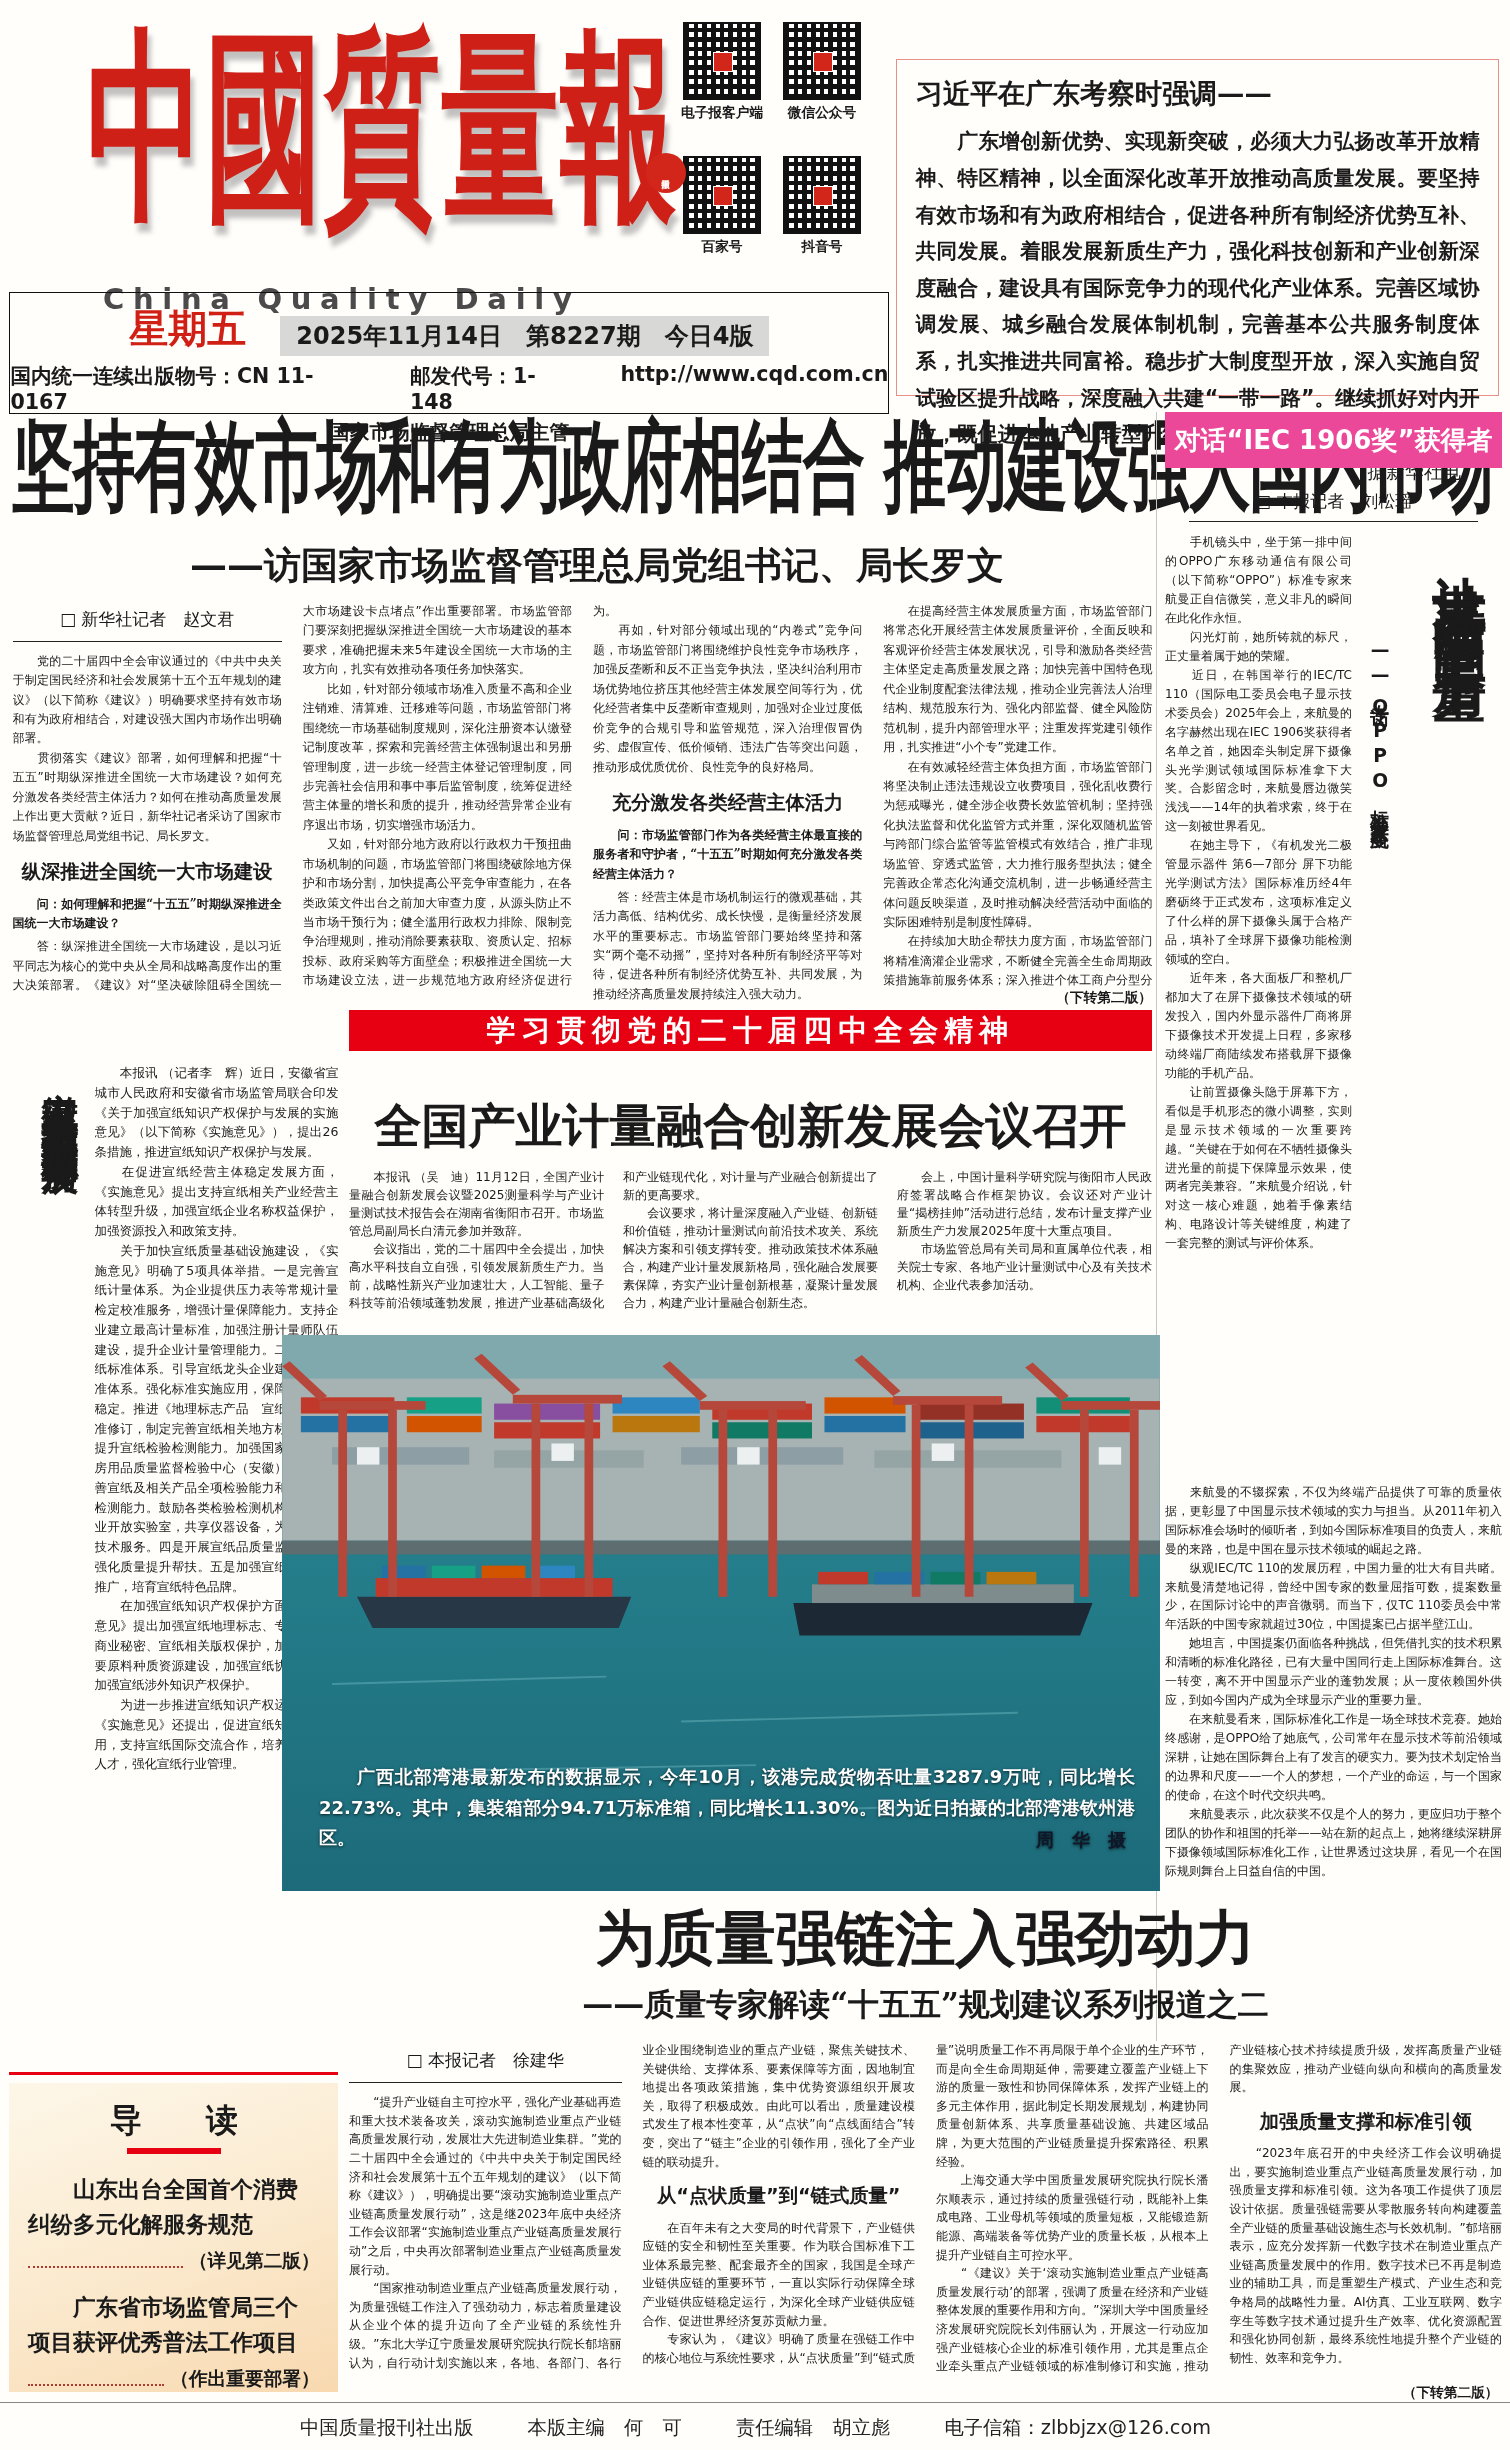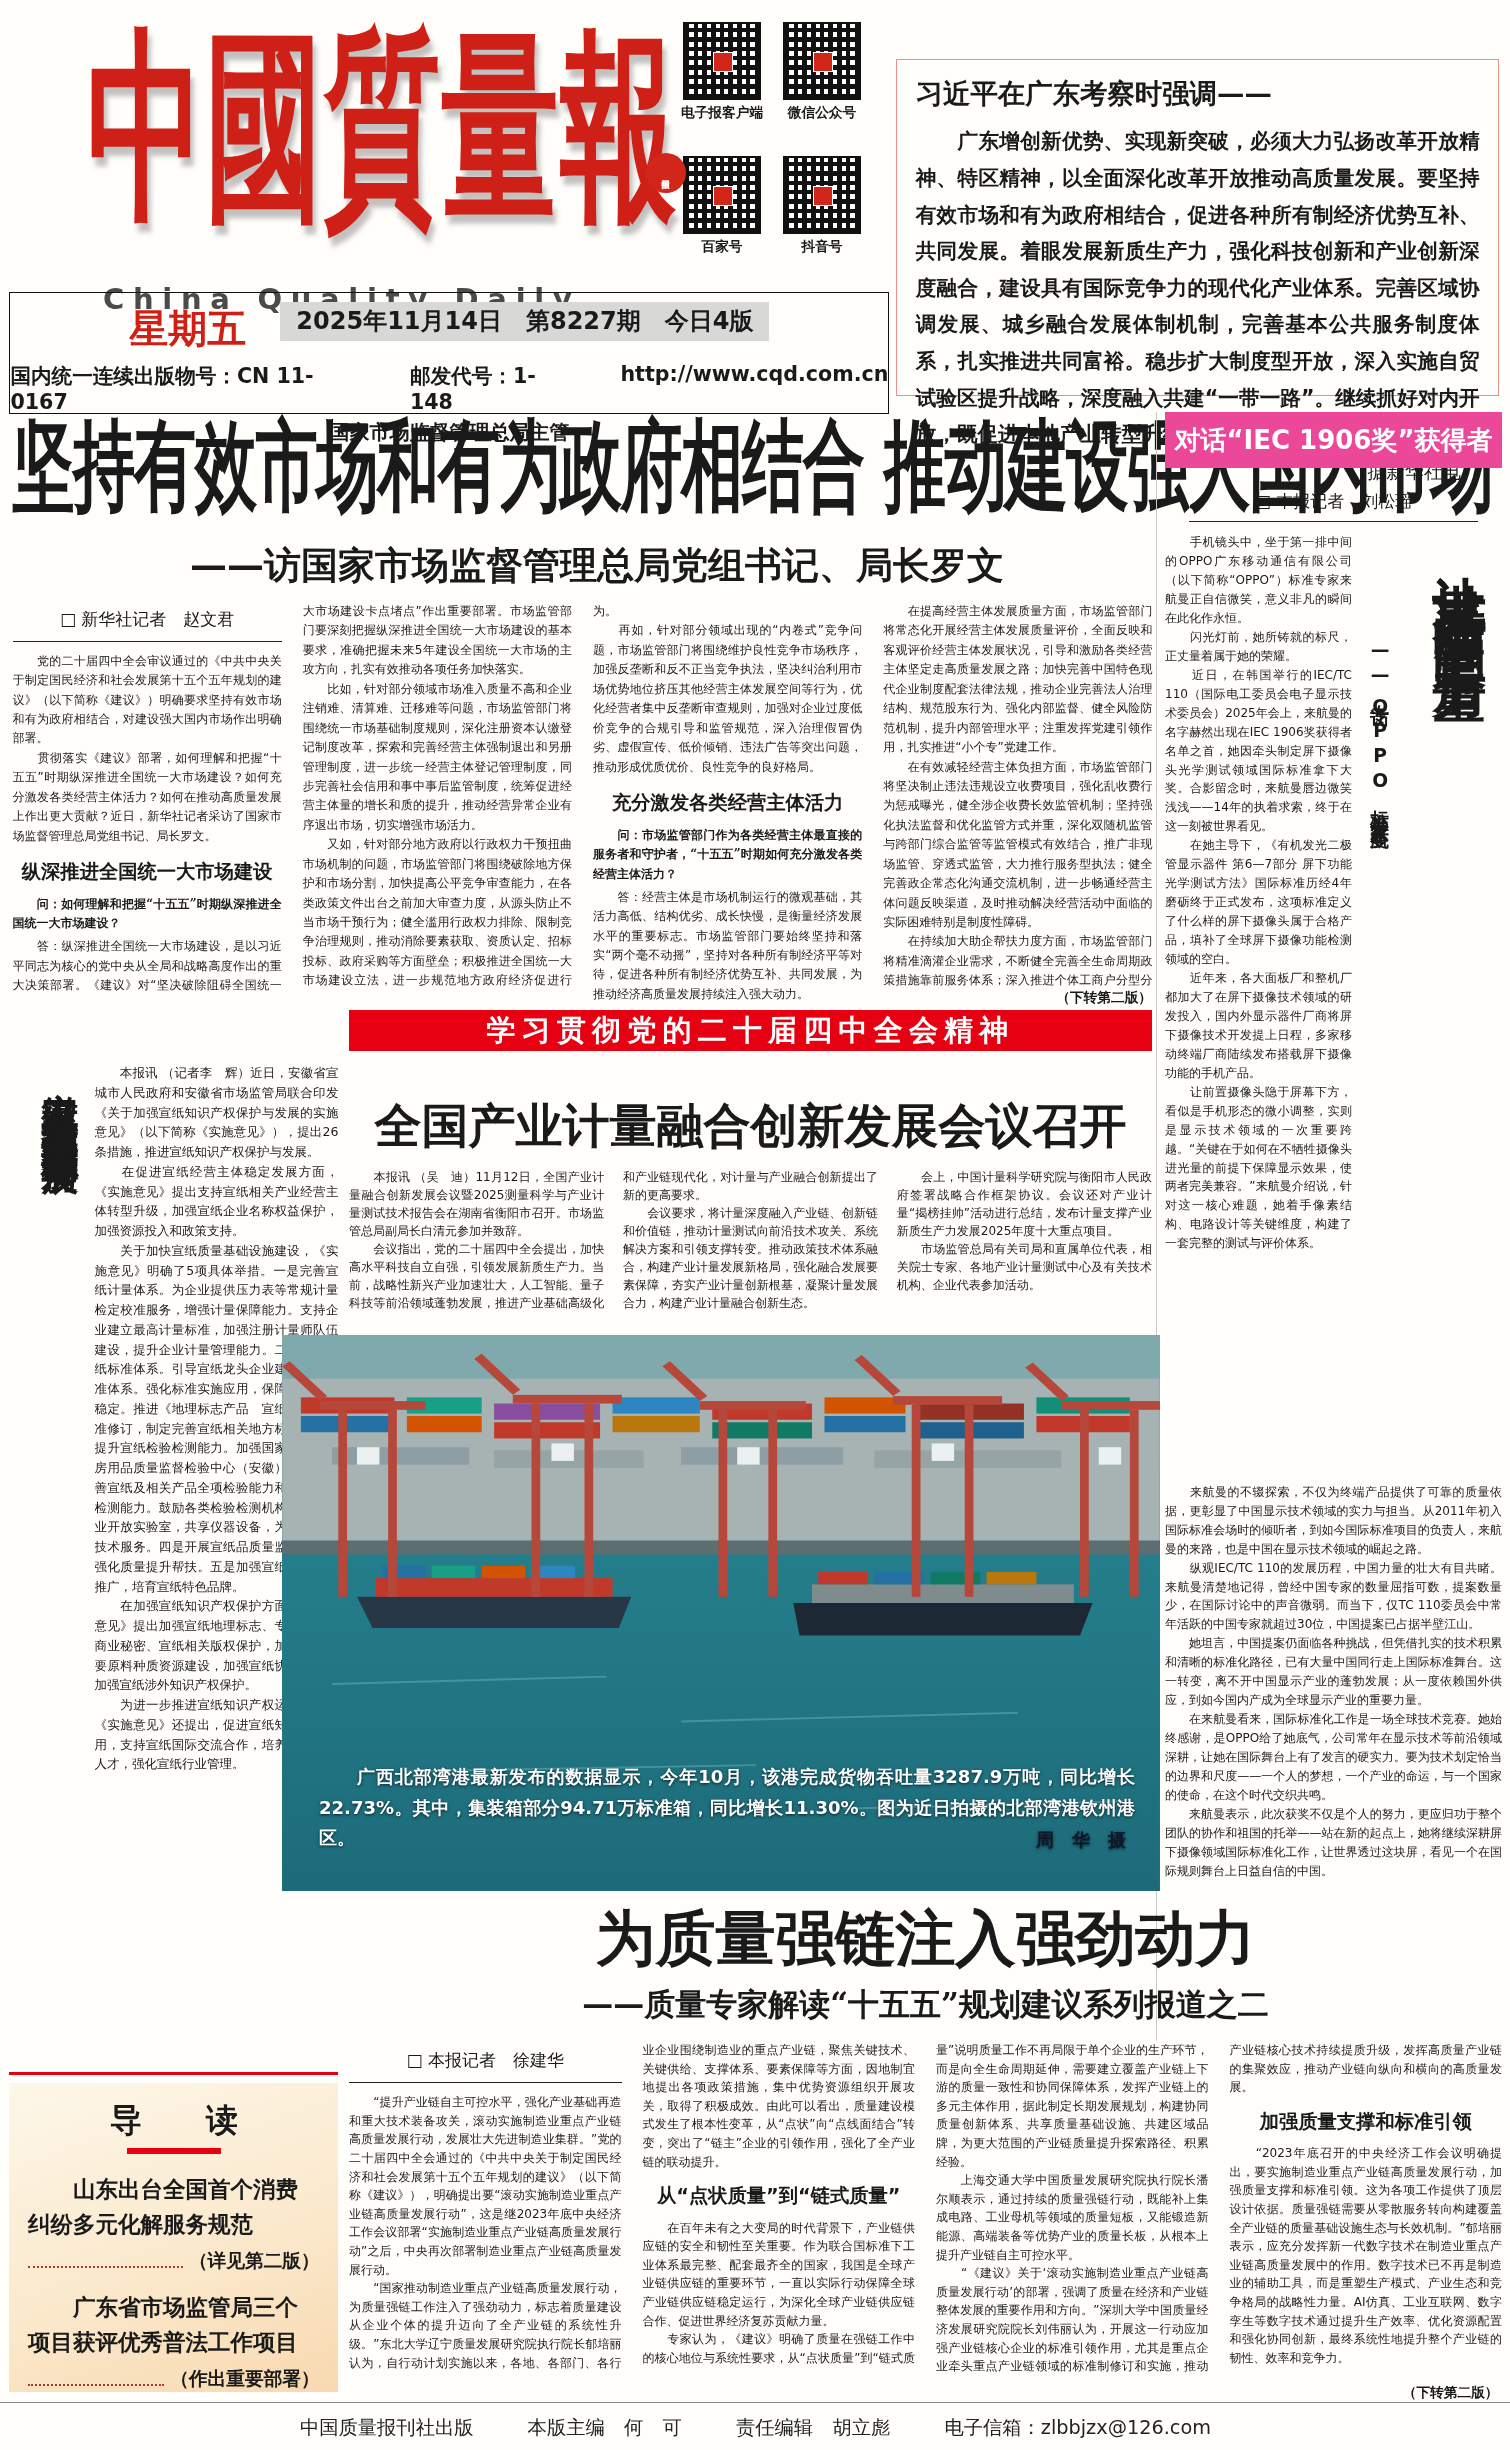--- a/index.html
+++ b/index.html
@@ -24,21 +24,21 @@
 
   
   .xi-box{position:absolute;left:896px;top:59px;width:564px;height:303px;border:1.9px solid #e98f8a;padding:16px 18.7px;}
   .xi-title{font-family:"DejaVu Serif","Liberation Serif",serif;font-size:27.4px;font-weight:600;margin-bottom:11.2px;}
   .xi-body{font-size:20.6px;font-weight:600;line-height:1.78;text-align:justify;white-space:pre-line;}
   .xi-source{font-family:"DejaVu Serif","Liberation Serif",serif;font-size:18.7px;text-align:right;margin-top:6.2px;}
 
   
   .datebar{position:absolute;left:9.4px;top:292px;width:878px;height:111px;border-top:1.9px solid #111;border-bottom:1.9px solid #111;
            border-left:1.9px solid #111;border-right:1.9px solid #111;padding-top:8.7px;}
-  .datebar-row1{display:flex;justify-content:center;align-items:flex-start;gap:34px;}
+  .datebar-row1{display:flex;justify-content:center;align-items:flex-end;gap:34px;}
   .weekday{color:#d01f14;font-size:39px;font-weight:900;}
   .issue{background:#d8d8d6;font-size:24px;font-weight:700;padding:3.7px 16px;}
   .datebar-row2{display:flex;justify-content:center;gap:44px;font-size:20.6px;font-weight:700;margin-top:6.2px;}
   .datebar-row3{text-align:center;font-size:20px;font-weight:700;margin-top:5px;}
 
   
   .headline1{position:absolute;left:12.5px;top:417px;width:1140px;text-align:center;font-weight:900;font-size:62px;
              line-height:1;letter-spacing:-1.2px;transform:scaleY(1.6);transform-origin:top center;white-space:nowrap;}
   .subhead1{position:absolute;left:27px;top:541px;width:1140px;text-align:center;
             font-family:"DejaVu Serif","Liberation Serif",serif;font-size:37px;font-weight:700;}

